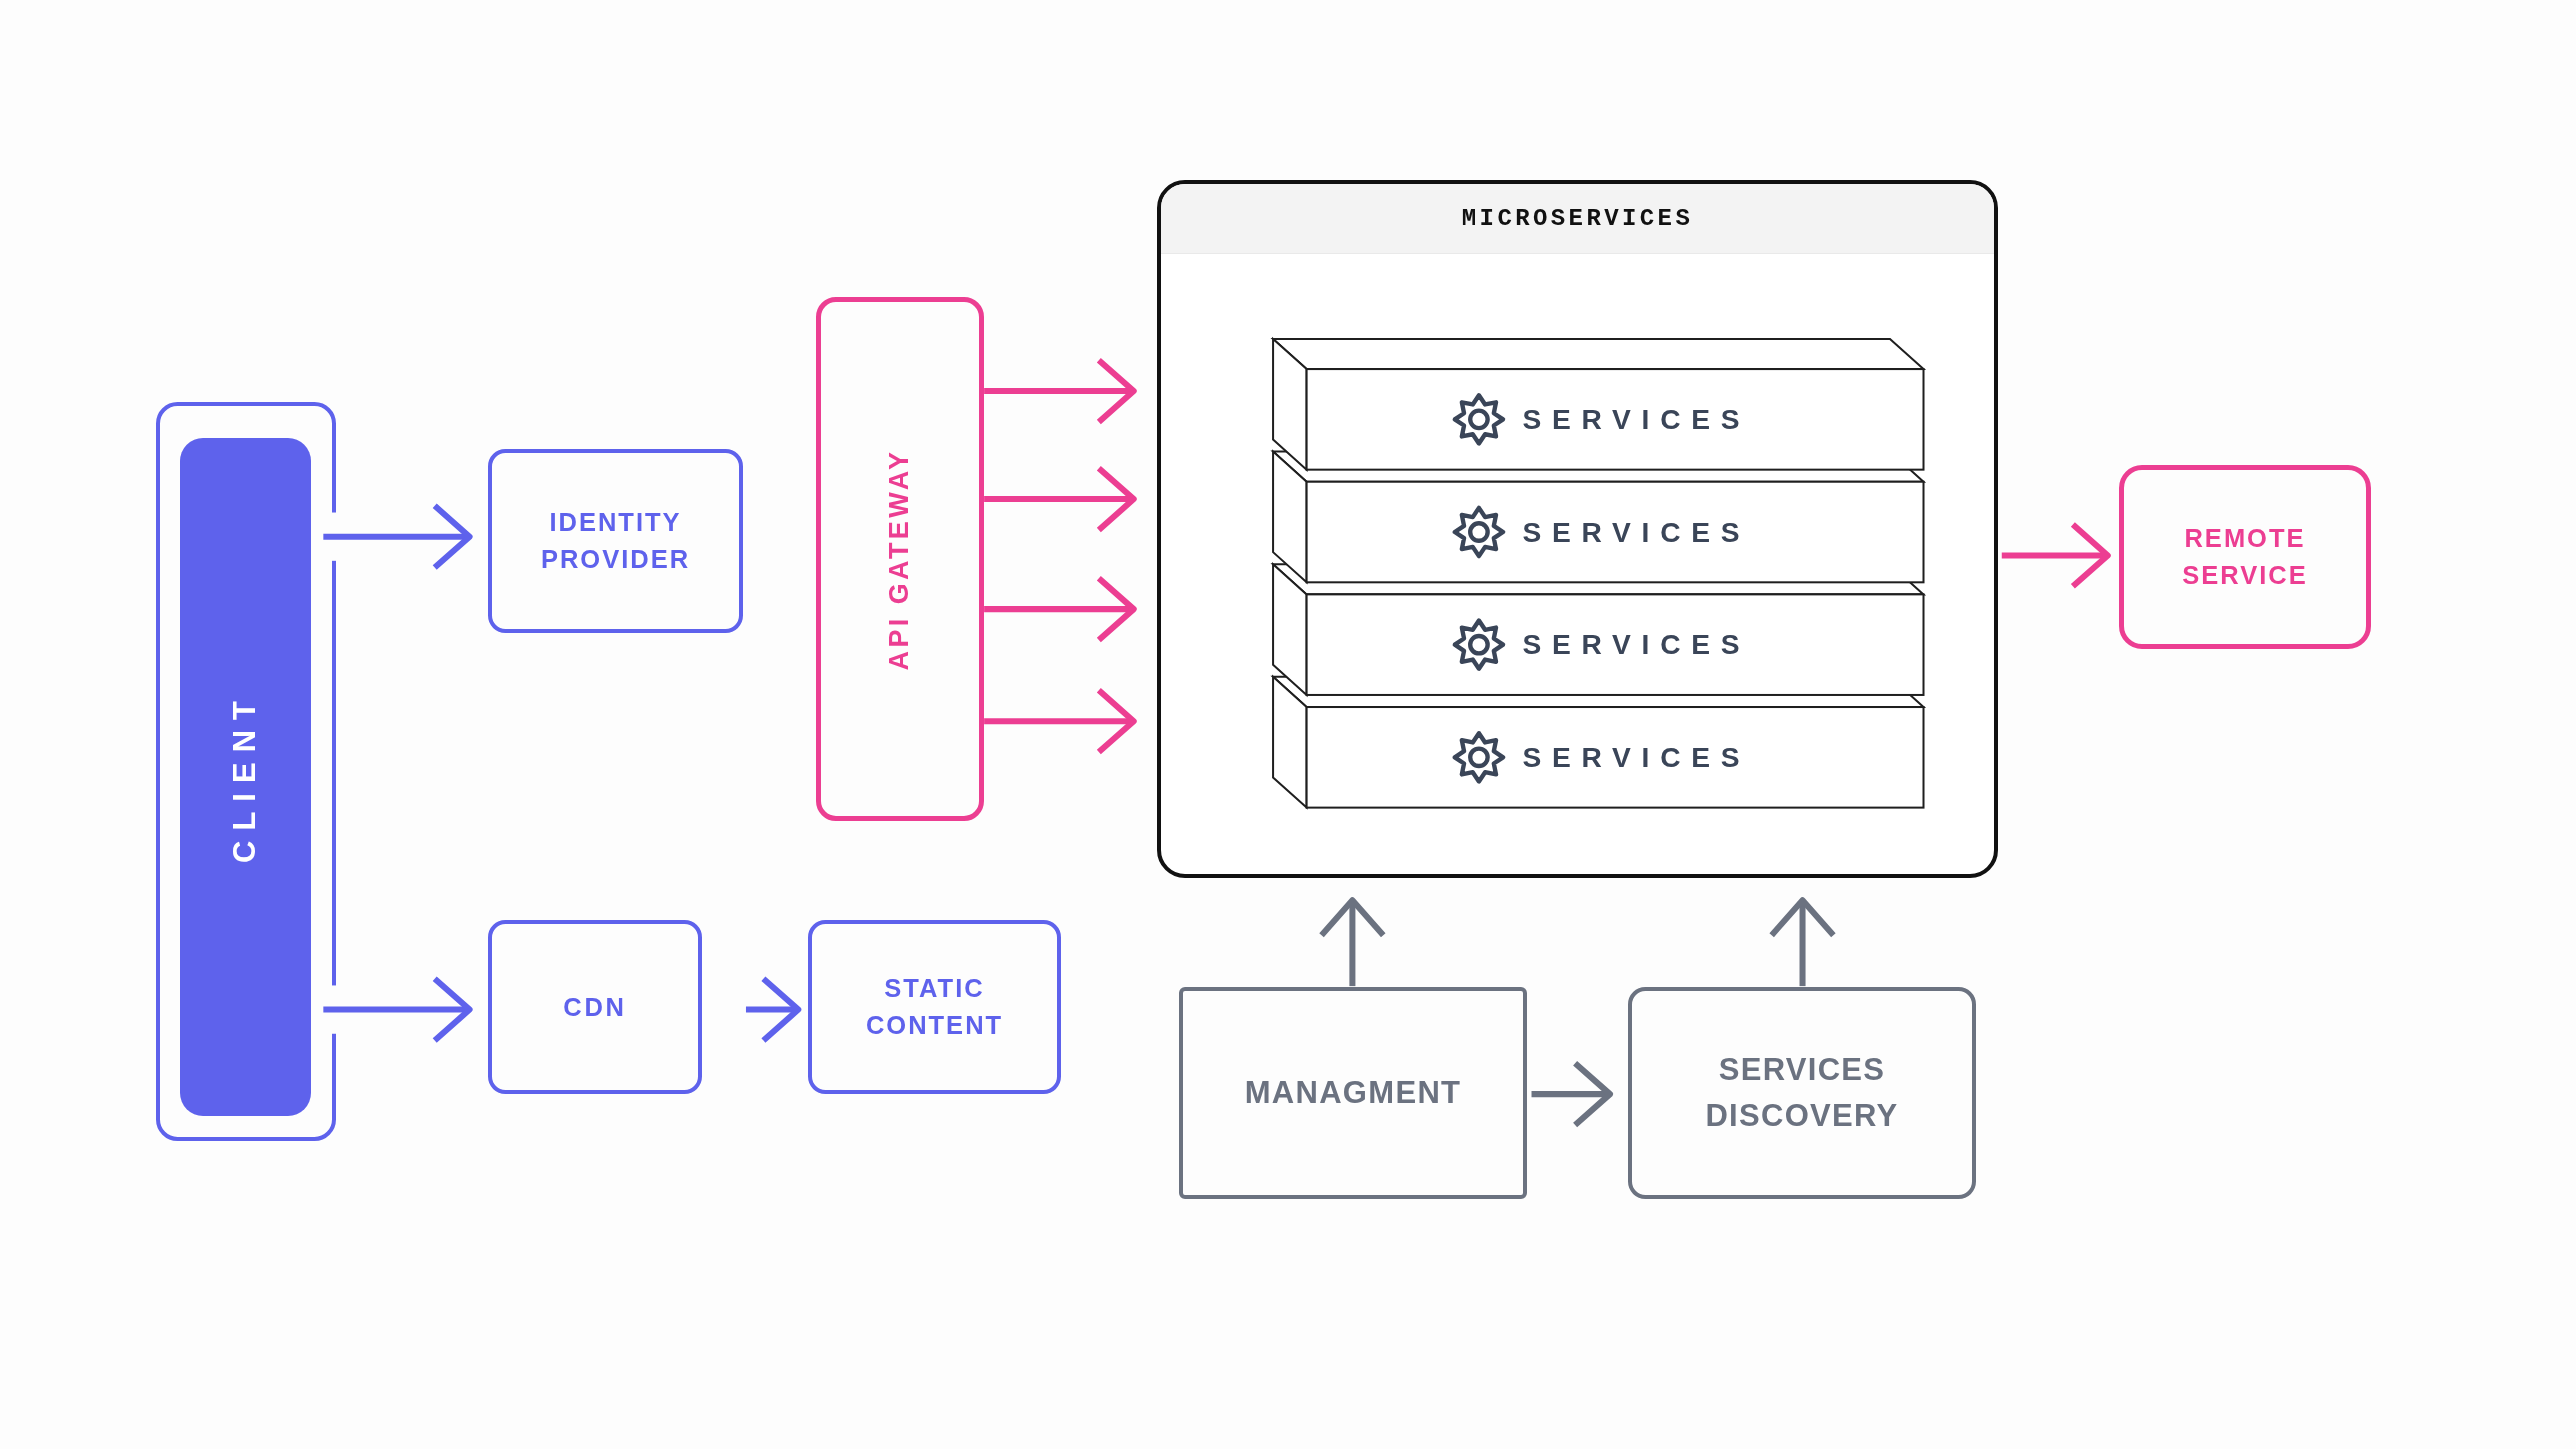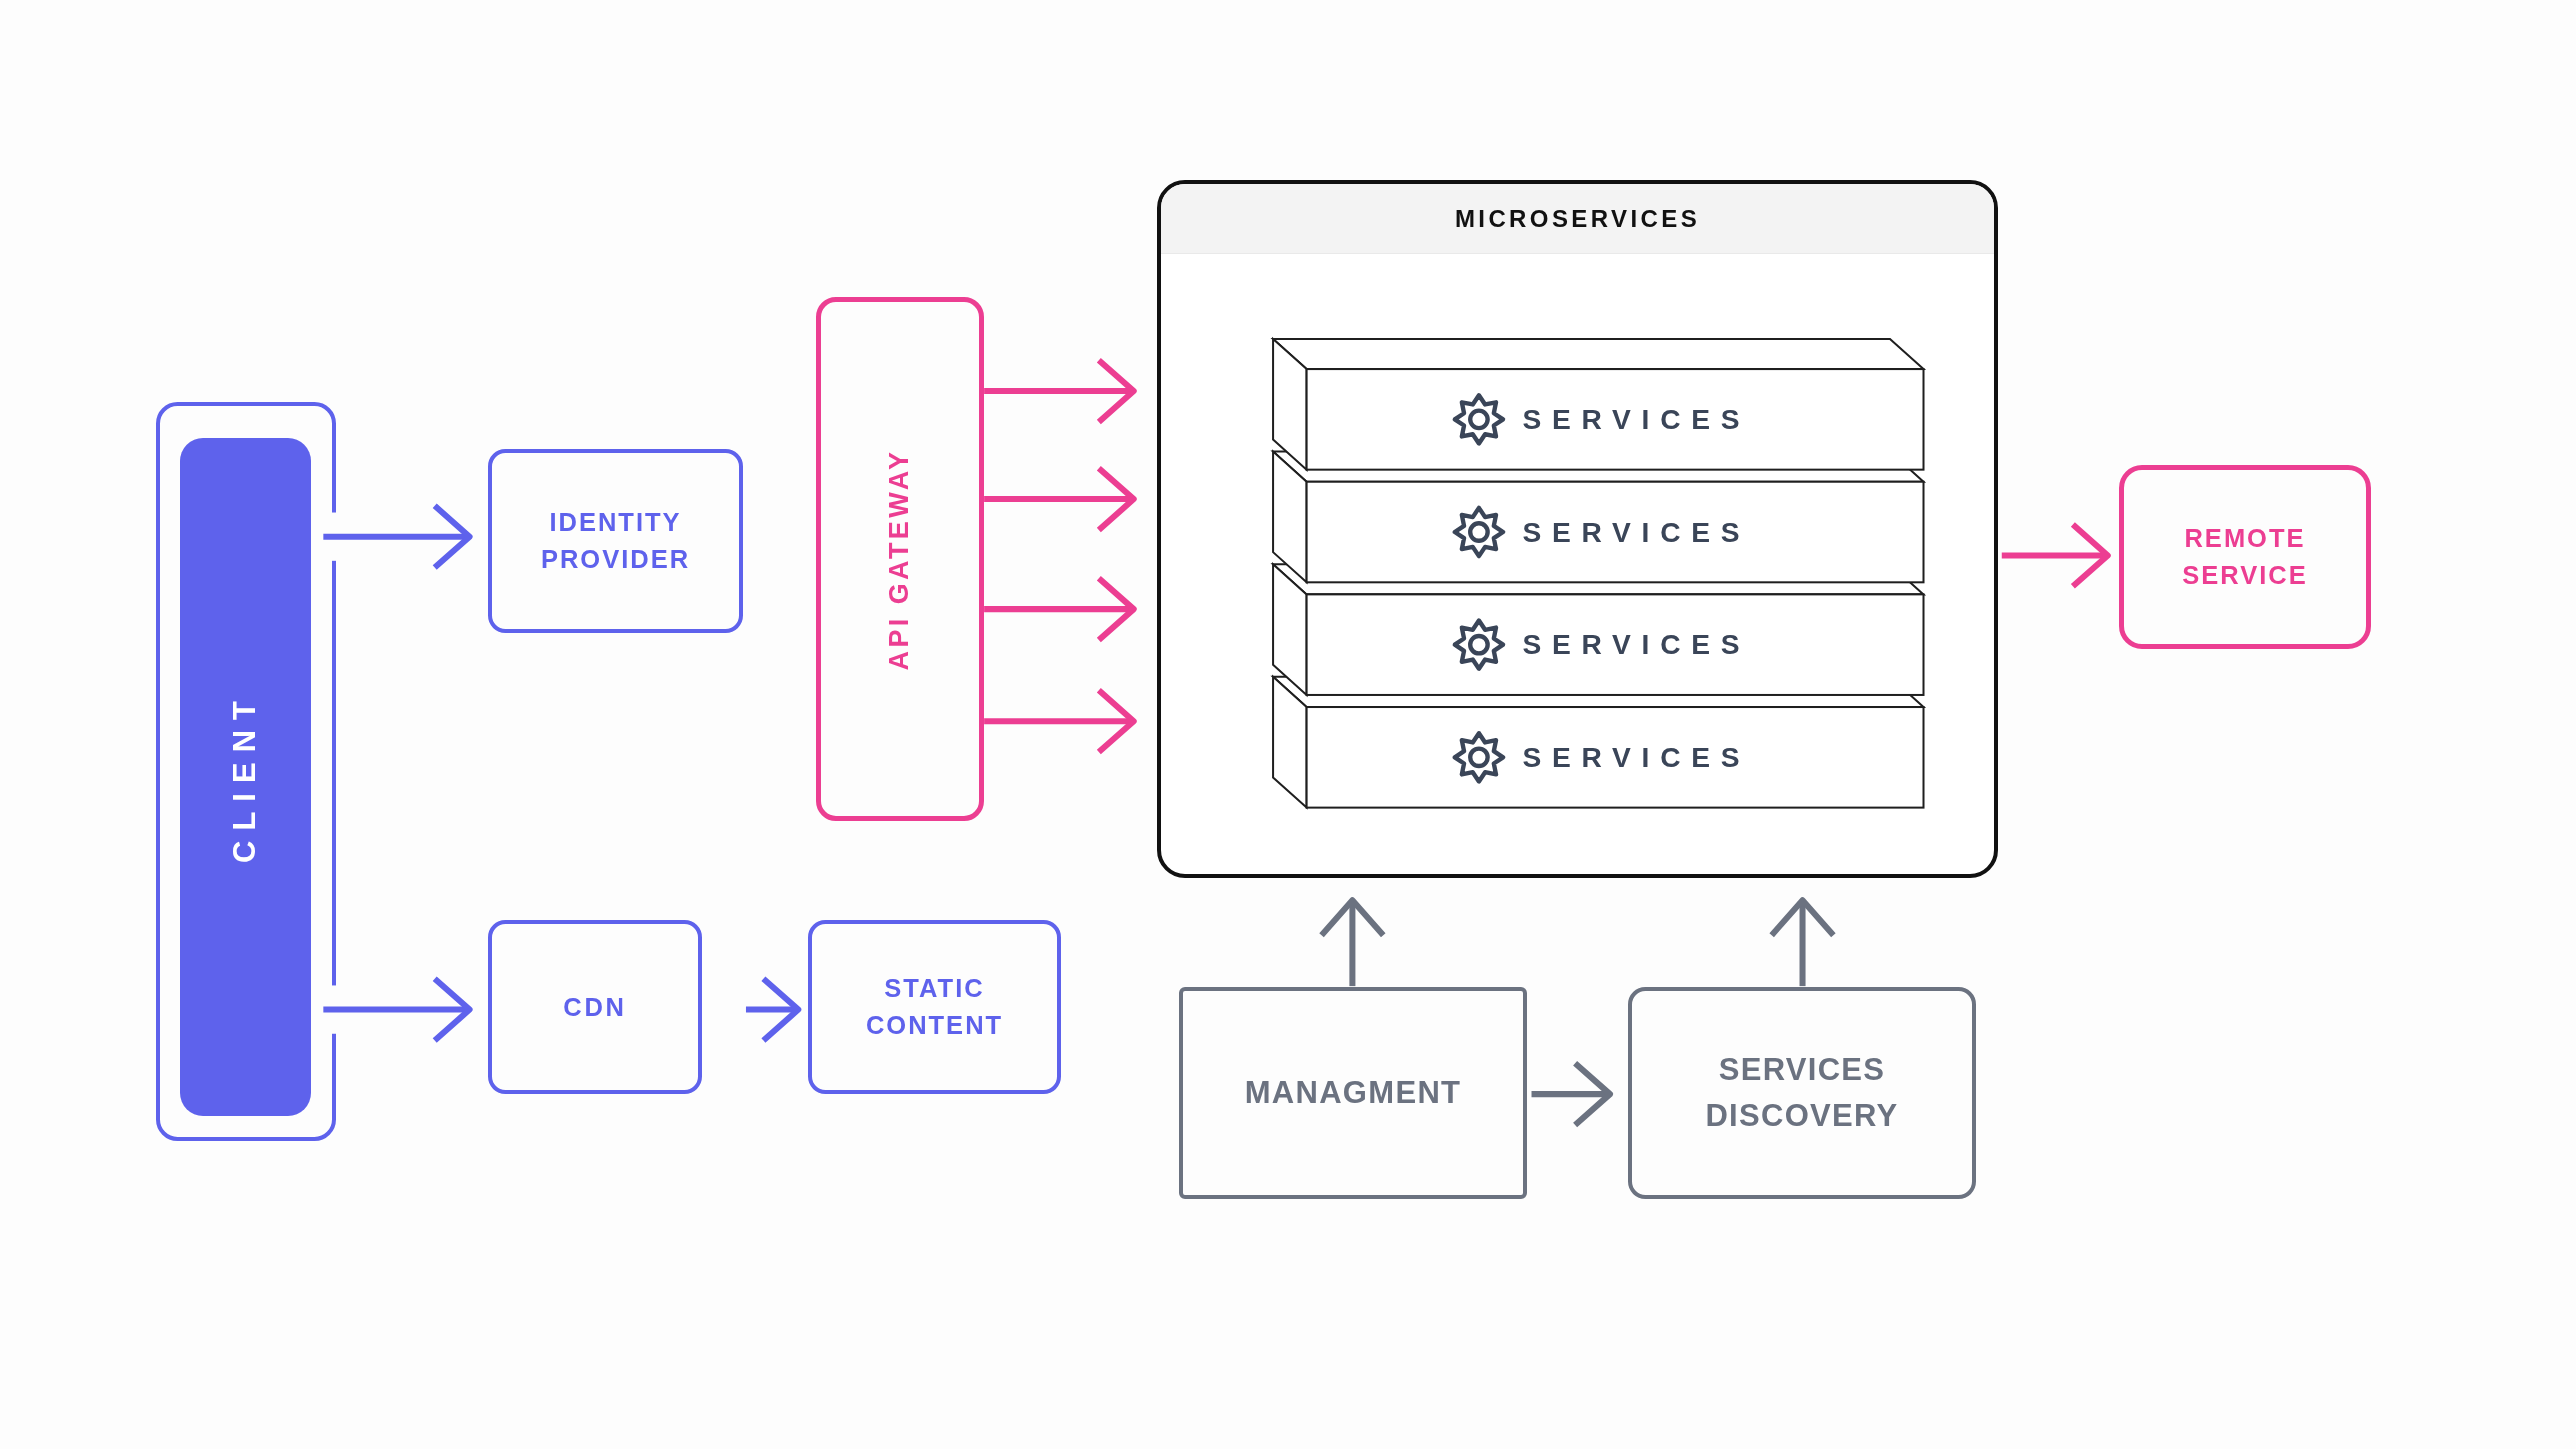--- a/index.html
+++ b/index.html
@@ -49,21 +49,21 @@
 
   #microservices{
     left:1157px;top:180px;width:841px;height:698px;
     border:4px solid var(--ink);border-radius:28px;background:#ffffff;
     position:absolute;overflow:hidden;
   }
   #microservices-header{
     position:absolute;left:0;top:0;right:0;height:70px;
     background:var(--header-bg);border-bottom:1.3px solid #E9E9E9;
     display:flex;align-items:center;justify-content:center;
-    color:var(--ink);font-size:24px;letter-spacing:3.4px;
+    color:var(--ink);font-size:24px;letter-spacing:3.4px;font-family:Liberation Mono, monospace;
   }
   #slabs{position:absolute;left:0;top:0;width:100%;height:100%;}
   .slab-face{fill:#ffffff;stroke:#1F1F1F;stroke-width:3;}
   .slab-text{fill:var(--navy);font-family:"Liberation Sans",sans-serif;
     font-weight:700;font-size:42px;letter-spacing:16px;}
   .gear{stroke:var(--navy);stroke-width:6.5;fill:none;stroke-linejoin:round;}
 
   #remote-service{left:2119px;top:465px;width:252px;height:184px;
     font-size:25.5px;letter-spacing:2px;line-height:1.45;padding:0 13.4px;border-radius:23px;}
 

